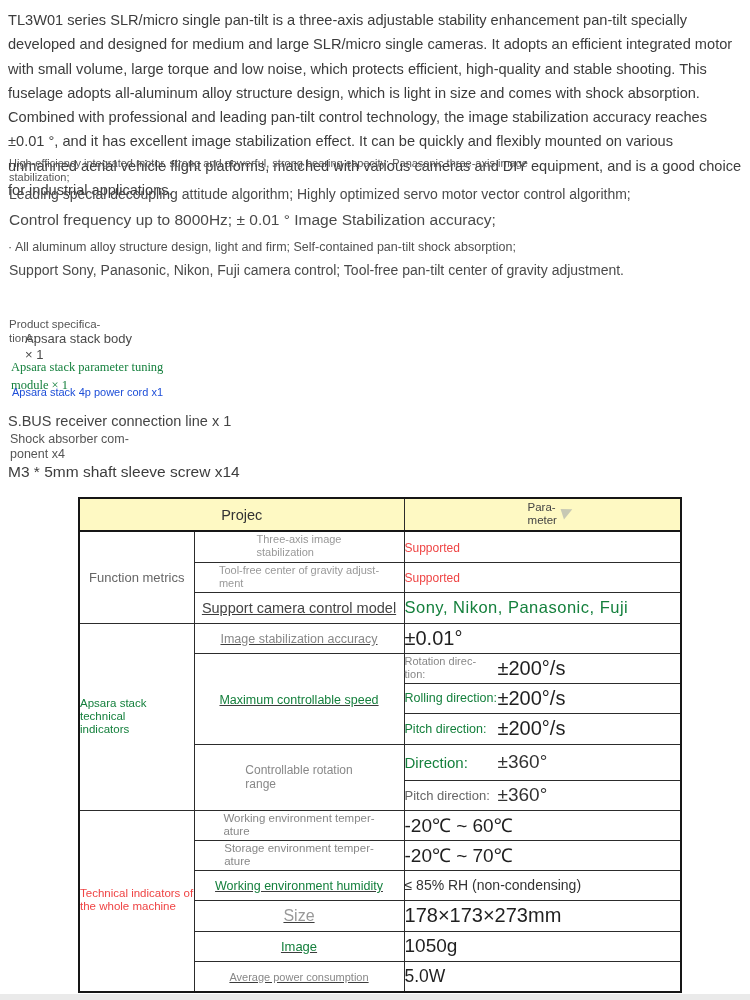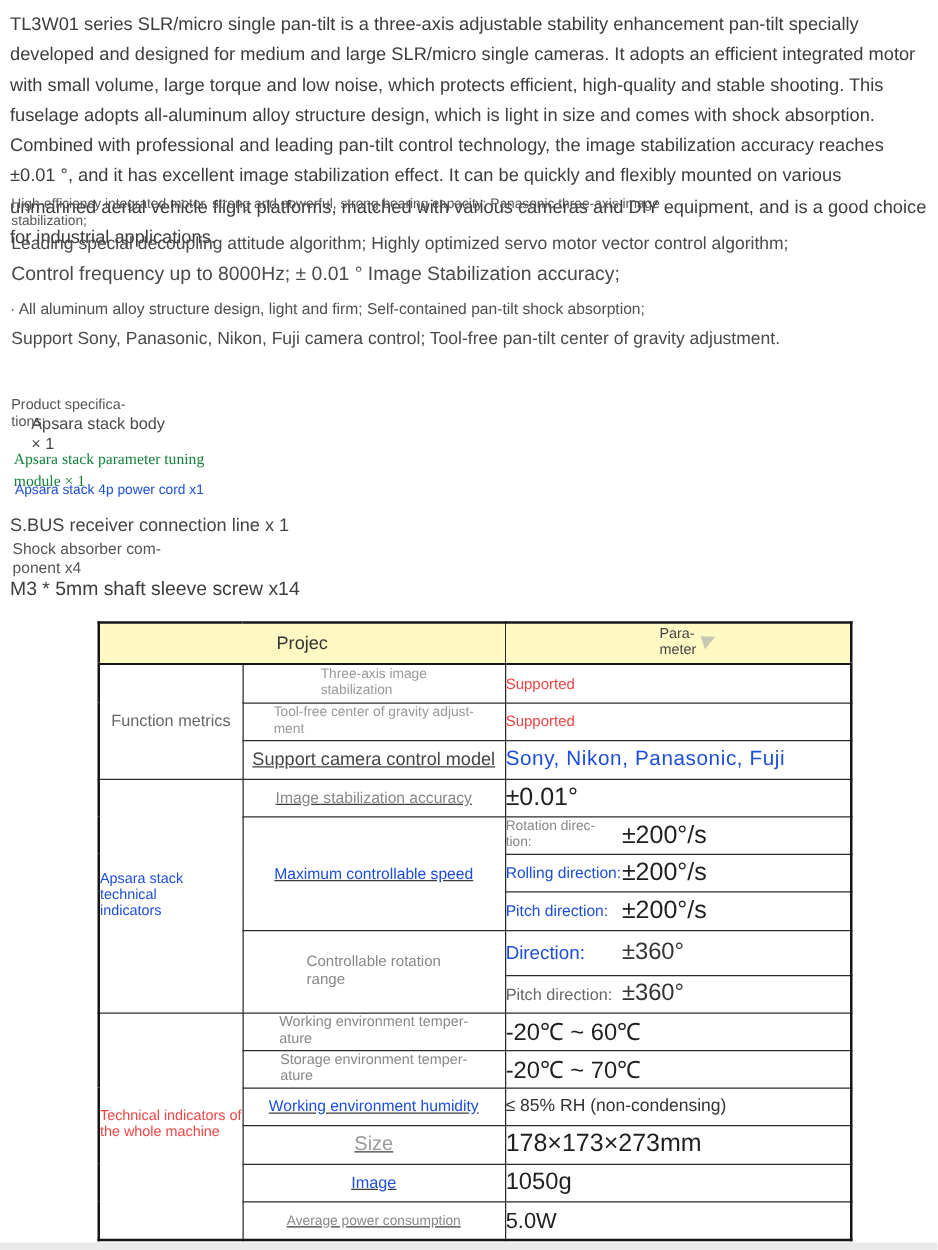--- a/index.html
+++ b/index.html
@@ -49,21 +49,21 @@
   .sl     { display:inline-block; width:93px; vertical-align:middle; }
   .sv     { display:inline-block; vertical-align:middle; }
 
   
   .t11{font-size:11px; line-height:13px} .t115{font-size:11.5px; line-height:13px}
   .t12{font-size:12px} .t125{font-size:12.5px; line-height:14px} .t13{font-size:13px; line-height:15px}
   .t14{font-size:14px} .t145{font-size:14.5px} .t15{font-size:15px}
   .t16{font-size:16px} .t165{font-size:16.5px; letter-spacing:.5px}
   .t175{font-size:17.5px} .t19{font-size:19px} .t20{font-size:20px}
   
-  .c99{color:#999}.c88{color:#888}.c77{color:#1d4ed8}.c66{color:#666}
+  .c99{color:#999}.c88{color:#888}.c77{color:#15803d}.c66{color:#666}
   .c55{color:#ef4444}.c44{color:#444}.c33{color:#333}.c22{color:#1f1f1f}
 
   
   .cursor {
     position:absolute; left:157px; top:8px; width:0; height:0;
     border-left:11px solid #99a0a8; border-top:4px solid transparent; border-bottom:7px solid transparent;
     opacity:.55; transform:rotate(-18deg);
   }
   .bottom-strip { position:absolute; left:0; top:994px; width:750px; height:6px; background:#eaeaea; }
 </style>

